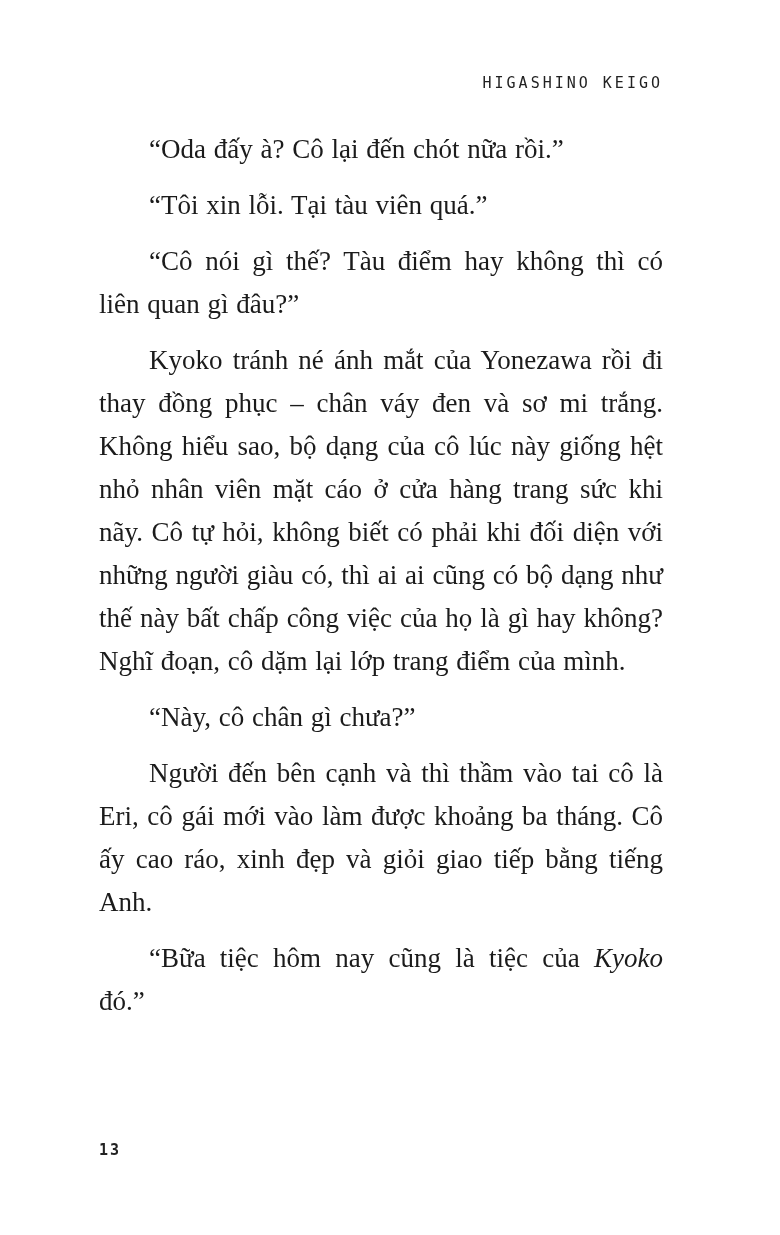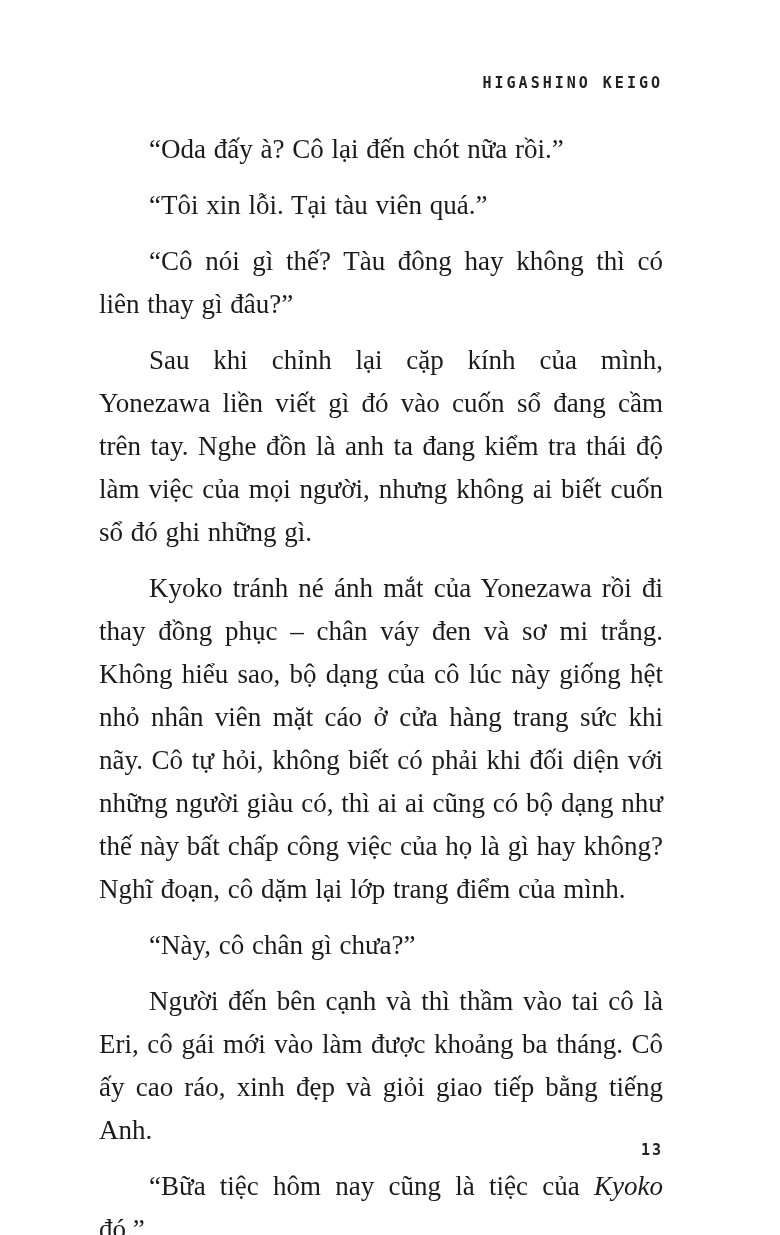--- a/index.html
+++ b/index.html
@@ -17,21 +17,21 @@
     overflow: hidden;
     font-family: "Liberation Serif", serif;
   }
   .running-header {
     position: absolute;
     top: 74px;
     left: 100px;
     width: 563px;
     text-align: right;
     font-family: "DejaVu Sans Mono", monospace;
-    font-weight: bold;
+    font-weight: normal;
     font-size: 15px;
     letter-spacing: 3px;
     color: #222222;
     white-space: nowrap;
   }
   .text-block {
     position: absolute;
     top: 128px;
     left: 99px;
     width: 564px;
@@ -46,39 +46,38 @@
     word-spacing: 1px;
   }
   .para .italic {
     font-style: italic;
   }
   .page-number {
     position: absolute;
     top: 1141px;
     left: 99px;
     width: 564px;
-    text-align: right;
+    text-align: left;
     font-family: "DejaVu Sans Mono", monospace;
     font-weight: bold;
     font-size: 15px;
     letter-spacing: 2px;
     color: #222222;
   }
 </style>
 </head>
 <body>
 
 <div class="page">
   <div class="running-header">HIGASHINO KEIGO</div>
 
   <div class="text-block">
       <p class="para"><span>“Oda đấy à? Cô lại đến chót nữa rồi.”</span></p>
       <p class="para"><span>“Tôi xin lỗi. Tại tàu viên quá.”</span></p>
-      <p class="para"><span>“Cô nói gì thế? Tàu đông hay không thì có liên thay gì đâu?”</span></p>
-      <p class="para"><span>Sau khi chỉnh lại cặp kính của mình, Yonezawa liền viết gì đó vào cuốn sổ đang cầm trên tay. Nghe đồn là anh ta đang kiểm tra thái độ làm việc của mọi người, nhưng không ai biết cuốn sổ đó ghi những gì.</span></p>
+      <p class="para"><span>“Cô nói gì thế? Tàu điểm hay không thì có liên quan gì đâu?”</span></p>
       <p class="para"><span>Kyoko tránh né ánh mắt của Yonezawa rồi đi thay đồng phục – chân váy đen và sơ mi trắng. Không hiểu sao, bộ dạng của cô lúc này giống hệt nhỏ nhân viên mặt cáo ở cửa hàng trang sức khi nãy. Cô tự hỏi, không biết có phải khi đối diện với những người giàu có, thì ai ai cũng có bộ dạng như thế này bất chấp công việc của họ là gì hay không? Nghĩ đoạn, cô dặm lại lớp trang điểm của mình.</span></p>
       <p class="para"><span>“Này, cô chân gì chưa?”</span></p>
       <p class="para"><span>Người đến bên cạnh và thì thầm vào tai cô là Eri, cô gái mới vào làm được khoảng ba tháng. Cô ấy cao ráo, xinh đẹp và giỏi giao tiếp bằng tiếng Anh.</span></p>
       <p class="para"><span>“Bữa tiệc hôm nay cũng là tiệc của </span><span class="italic">Kyoko</span><span> đó.”</span></p>
     </div>
 
   <div class="page-number">13</div>
 </div>
 
 </body></html>

